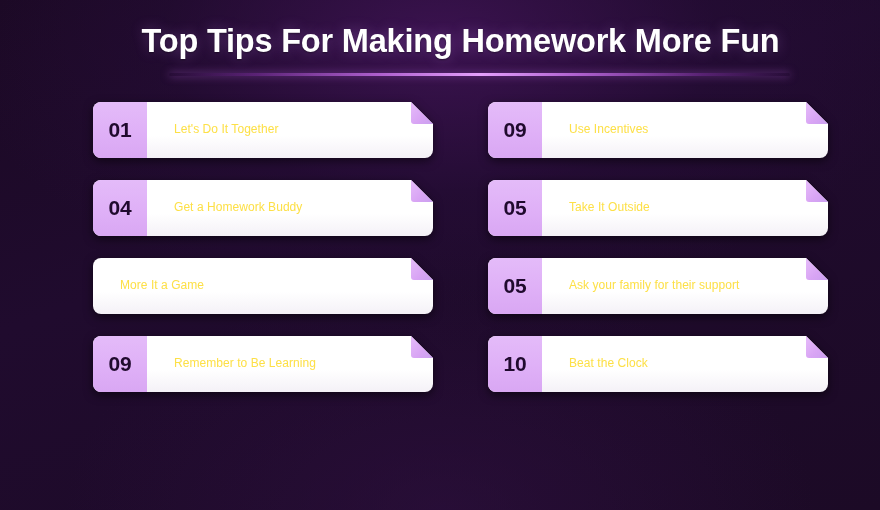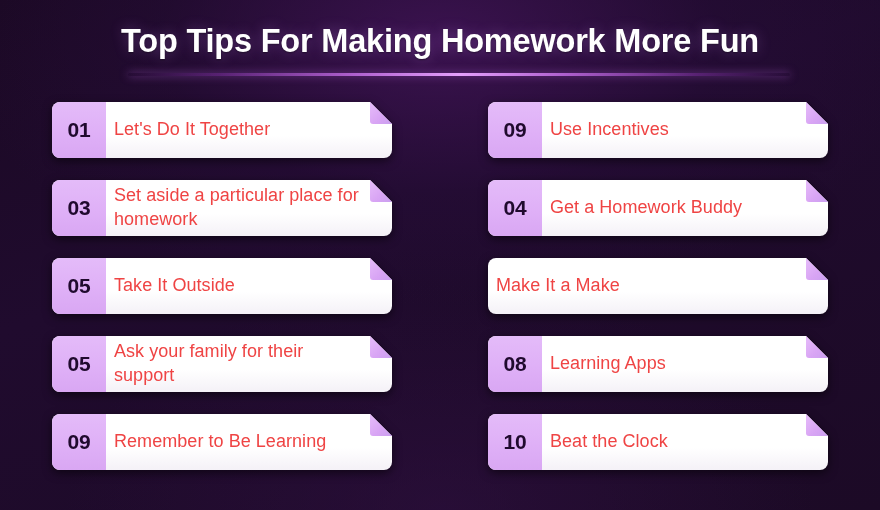--- a/index.html
+++ b/index.html
@@ -23,20 +23,21 @@
     background:
       radial-gradient(ellipse 620px 340px at 50% 8%, rgba(64,20,86,0.85) 0%, rgba(40,13,58,0.45) 45%, rgba(28,10,38,0) 78%),
       radial-gradient(ellipse 500px 300px at 50% 100%, rgba(48,16,66,0.55) 0%, rgba(28,10,38,0) 75%),
       linear-gradient(160deg, #1b0924 0%, #200b2e 40%, #1c0a26 100%);
   }
 
   .page {
     position: absolute;
     inset: 0;
     padding: 0;
+    margin-left: 41px;
   }
 
   
   .header {
     position: absolute;
     top: 0; left: 0; right: 0;
     height: 92px;
     text-align: center;
   }
 
@@ -130,24 +131,24 @@
     color: #200a2e;
     letter-spacing: -0.3px;
   }
 
   .card-text {
     position: relative;
     z-index: 2;
     flex: 1 1 auto;
     display: flex;
     align-items: center;
-    padding: 0 26px 0 8px;
-    font-size: 18px;
+    padding: 0 26px 0 27px;
+    font-size: 12px;
     line-height: 1.32;
-    color: #ef4444;
+    color: #fde047;
     letter-spacing: 0.05px;
   }
 </style>
 </head>
 <body>
 
 <div class="bg"></div>
 
 <div class="page">
 
@@ -165,60 +166,48 @@
       <div class="card-text">Let's Do It Together</div>
     </div>
 
     <div class="card">
       <div class="card-body"></div>
       <div class="card-fold"></div>
       <div class="card-number">09</div>
       <div class="card-text">Use Incentives</div>
     </div>
 
-    <div class="card">
-      <div class="card-body"></div>
-      <div class="card-fold"></div>
-      <div class="card-number">03</div>
-      <div class="card-text">Set aside a particular place for homework</div>
-    </div>
 
     <div class="card">
       <div class="card-body"></div>
       <div class="card-fold"></div>
       <div class="card-number">04</div>
       <div class="card-text">Get a Homework Buddy</div>
     </div>
 
     <div class="card">
       <div class="card-body"></div>
       <div class="card-fold"></div>
       <div class="card-number">05</div>
       <div class="card-text">Take It Outside</div>
     </div>
 
     <div class="card">
       <div class="card-body"></div>
       <div class="card-fold"></div>
-      <div class="card-text">Make It a Make</div>
+      <div class="card-text">More It a Game</div>
     </div>
 
     <div class="card">
       <div class="card-body"></div>
       <div class="card-fold"></div>
       <div class="card-number">05</div>
       <div class="card-text">Ask your family for their support</div>
     </div>
 
-    <div class="card">
-      <div class="card-body"></div>
-      <div class="card-fold"></div>
-      <div class="card-number">08</div>
-      <div class="card-text">Learning Apps</div>
-    </div>
 
     <div class="card">
       <div class="card-body"></div>
       <div class="card-fold"></div>
       <div class="card-number">09</div>
       <div class="card-text">Remember to Be Learning</div>
     </div>
 
     <div class="card">
       <div class="card-body"></div>

